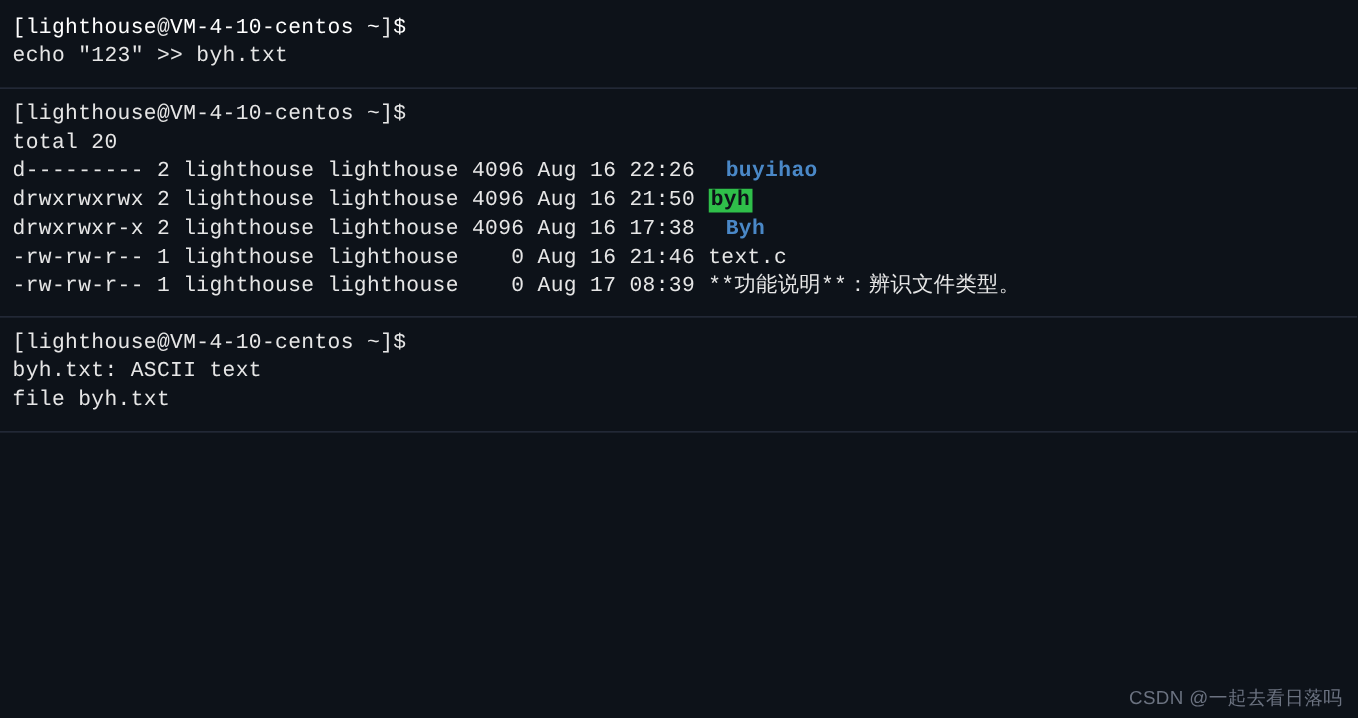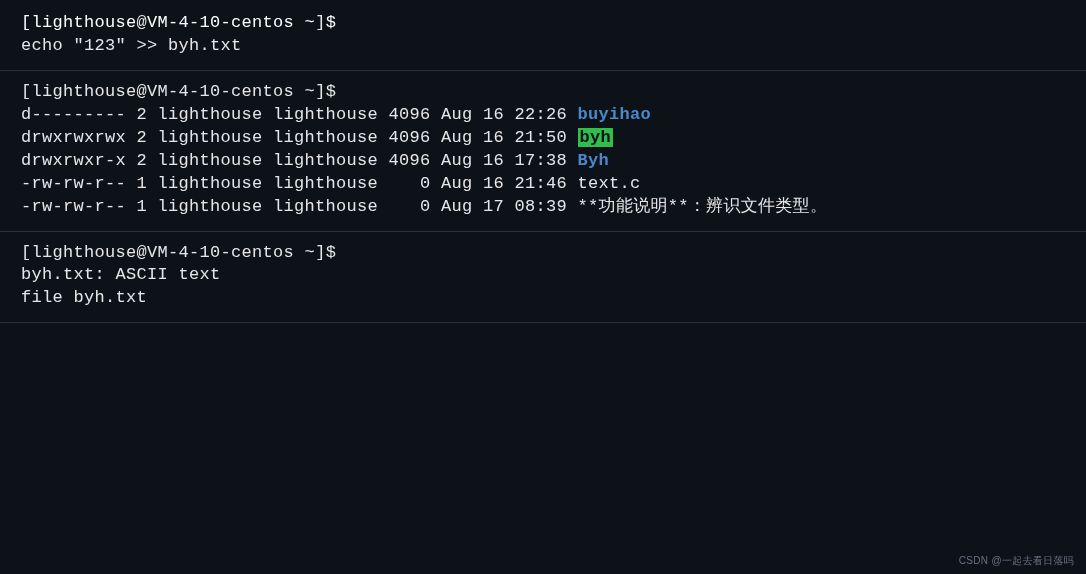--- a/index.html
+++ b/index.html
@@ -9,52 +9,53 @@
     font-size: 17px;
     color: #e6e6e6;
     width: 1086px;
     height: 574px;
     overflow: hidden;
     position: relative;
     padding: 2px 0;
     letter-spacing: 0.3px;
   }
   .block {
-    padding: 10px 10px 12px 21px;
+    padding: 10px 10px 12px 10px;
     border-bottom: 1px solid #2a3040;
   }
   .block:last-of-type { border-bottom: none; }
   .line { line-height: 1.35; white-space: pre; }
   .prompt-user { color: #ffffff; }
   .prompt-host { color: #ffffff; }
   .prompt-path { color: #ffffff; }
   .prompt-dollar { color: #ffffff; }
   .cmd { color: #e6e6e6; }
-  .file-dir-blue { color: #4a88c7; font-weight: bold; }
+  .file-dir-blue { color: #4a88c7; font-weight: bold; margin-left: 14px; }
   .file-exec-green { color: #2fbf4a; font-weight: bold; }
   .file-highlight { background: #2fbf4a; color: #0d1219; font-weight: bold; padding: 0 2px; }
   .watermark {
     position: absolute;
     right: 12px;
     bottom: 6px;
-    font-size: 10px;
+    font-size: 15px;
     color: #6b7280;
     font-family: sans-serif;
   }
 </style>
 </head>
 <body>
 
 <div class="block">
   <div class="line"><span class="prompt-user">[</span><span class="prompt-user">lighthouse</span><span>@</span><span class="prompt-host">VM-4-10-centos</span> <span class="prompt-path">~</span><span>]</span><span class="prompt-dollar">$</span></div>
   <div class="line cmd">echo "123" &gt;&gt; byh.txt</div>
 </div>
 
 <div class="block">
   <div class="line"><span>[</span><span>lighthouse</span><span>@</span><span>VM-4-10-centos</span> <span>~</span><span>]</span><span>$</span></div>
+  <div class="line">total 20</div>
   <div id="ll-rows">
       <div class="line"><span>d--------- 2 lighthouse lighthouse 4096 Aug 16 22:26 </span><span class="file-dir-blue">buyihao</span></div>
       <div class="line"><span>drwxrwxrwx 2 lighthouse lighthouse 4096 Aug 16 21:50 </span><span class="file-highlight">byh</span></div>
       <div class="line"><span>drwxrwxr-x 2 lighthouse lighthouse 4096 Aug 16 17:38 </span><span class="file-dir-blue">Byh</span></div>
       <div class="line"><span>-rw-rw-r-- 1 lighthouse lighthouse    0 Aug 16 21:46 </span><span>text.c</span></div>
       <div class="line"><span>-rw-rw-r-- 1 lighthouse lighthouse    0 Aug 17 08:39 </span><span>**功能说明**：辨识文件类型。</span></div>
     </div>
 </div>
 
 <div class="block">

